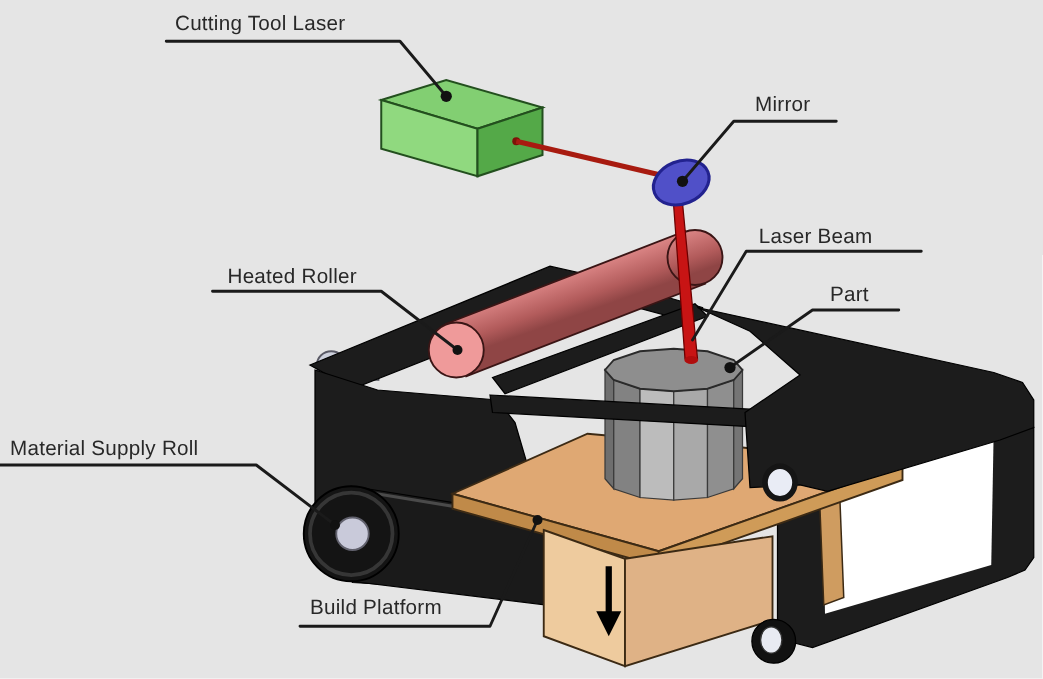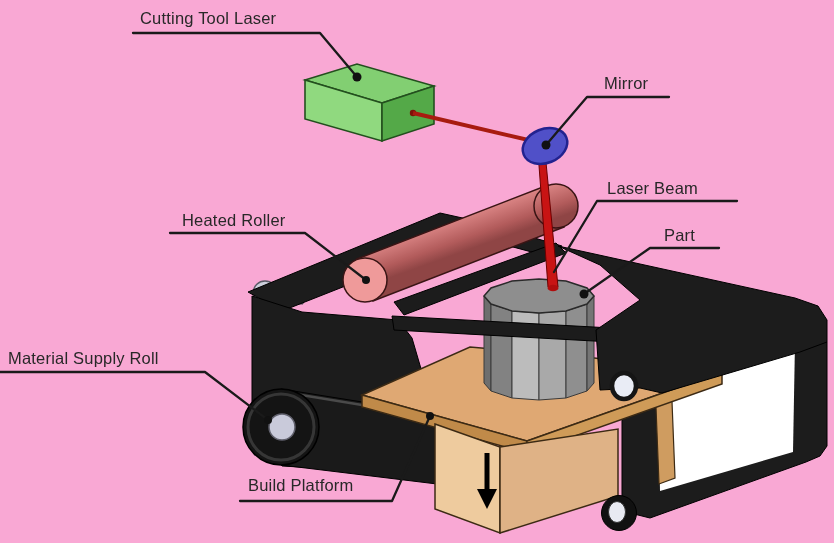--- a/index.html
+++ b/index.html
@@ -1,19 +1,19 @@
 <!DOCTYPE html>
 <html><head>
 <meta charset="utf-8">
 <style>
   html,body{margin:0;padding:0;background:#ffffff;}
   .canvas{
     position:relative;
     width:834px;height:543px;
-    background:#f9a8d4;
+    background:#e5e5e5;
     overflow:hidden;
     font-family:"Liberation Sans", sans-serif;
   }
   svg{display:block;}
   svg text{
     font-family:"Liberation Sans", sans-serif;
     font-size:16.5px;
     fill:#282828;
     letter-spacing:0.2px;
   }

